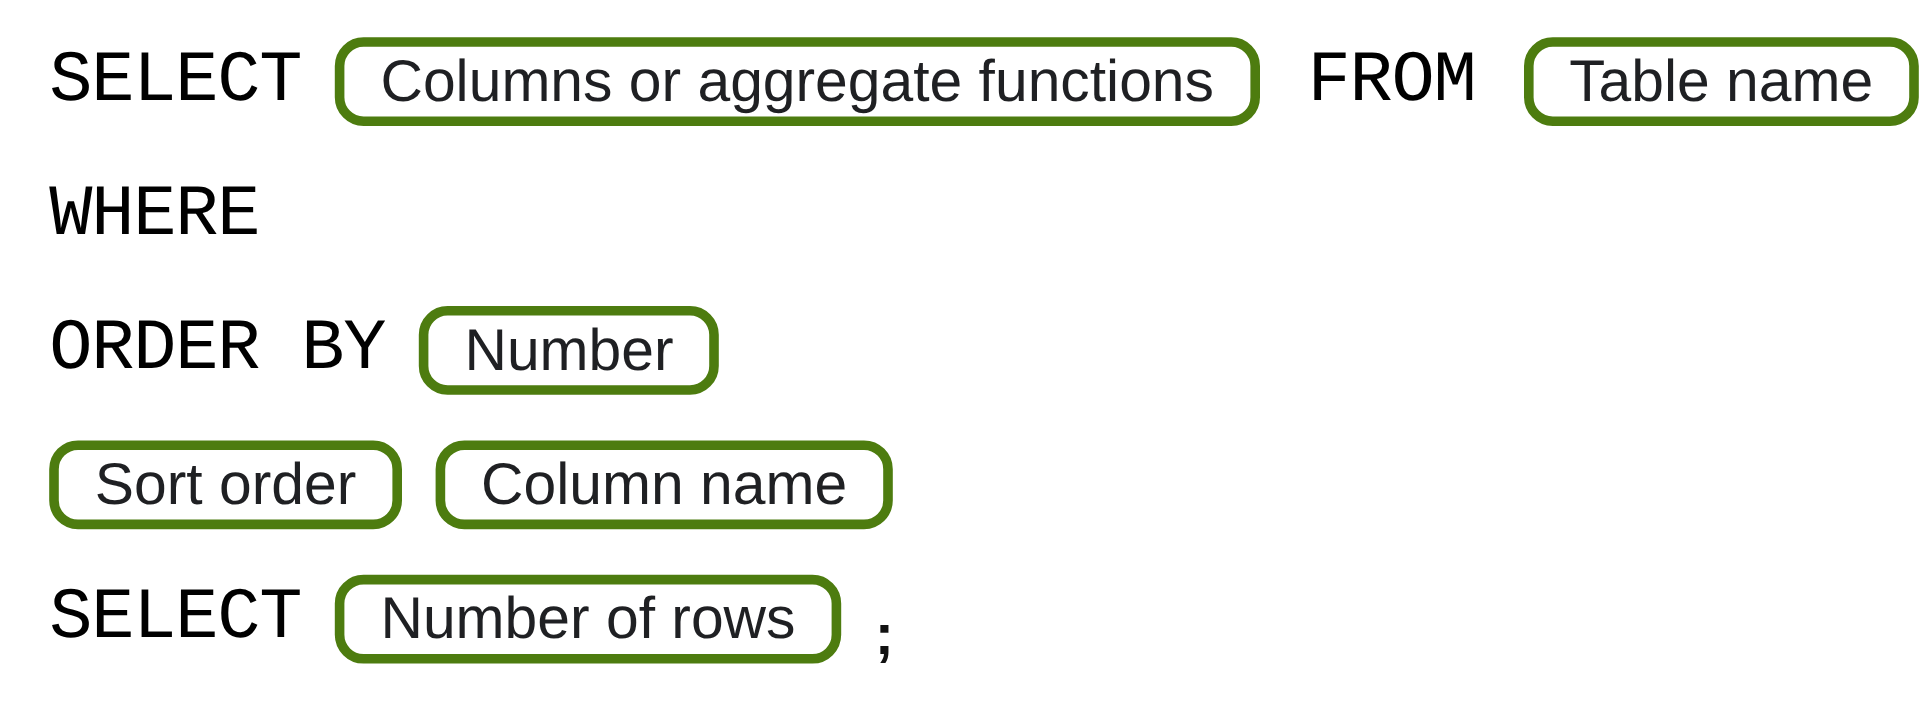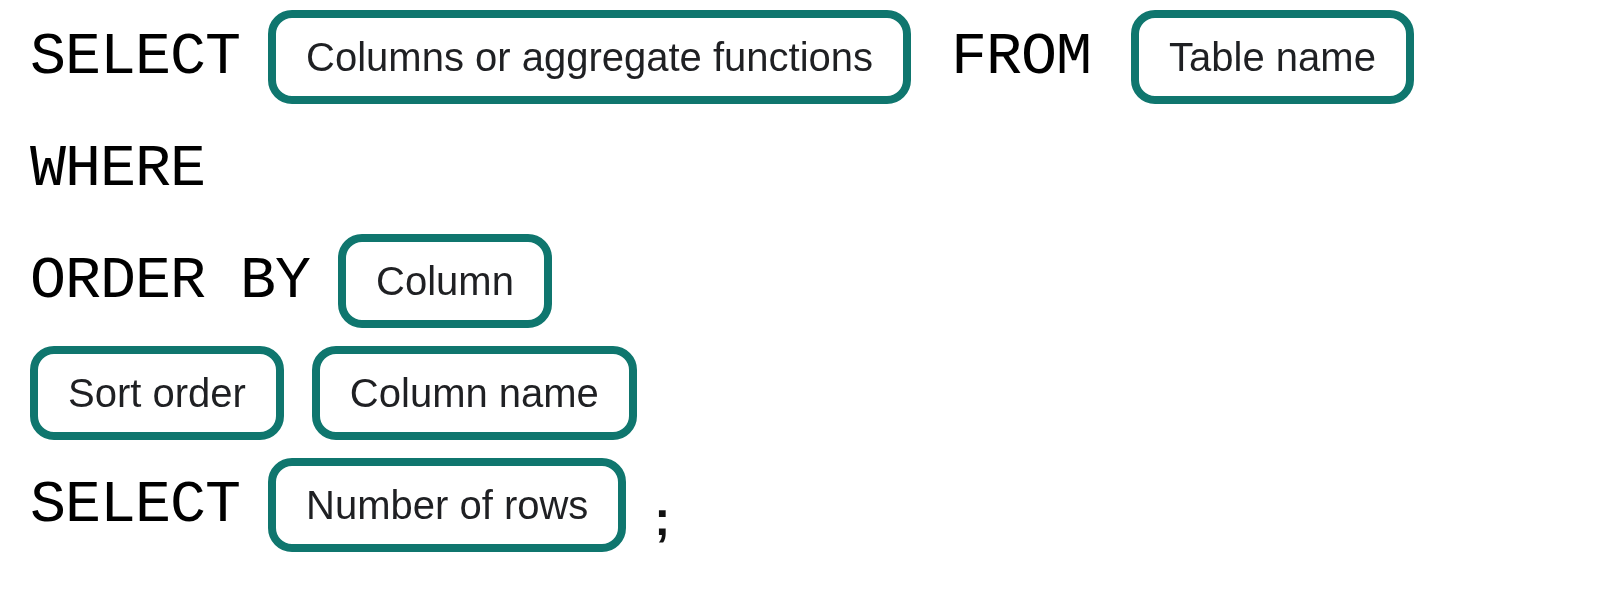--- a/index.html
+++ b/index.html
@@ -7,21 +7,22 @@
     padding: 0;
     background: #ffffff;
   }
   body {
     width: 1600px;
     height: 597px;
     overflow: hidden;
     font-family: "Liberation Sans", sans-serif;
   }
   .diagram {
-    padding: 9px 0 0 30px;
+    padding: 20px 0 0 30px;
+    margin-left: 11px;
   }
   .row {
     display: flex;
     align-items: center;
     column-gap: 28px;
     height: 96px;
     margin-bottom: 16px;
   }
   .kw {
     font-family: "Liberation Mono", monospace;
@@ -33,27 +34,27 @@
   }
   .kw-from {
     margin: 0 12px;
     text-align: center;
   }
   .box {
     display: inline-flex;
     align-items: center;
     justify-content: center;
     box-sizing: border-box;
-    height: 94px;
+    height: 74px;
     padding: 0 30px;
-    border: 8px solid #0f766e;
+    border: 8px solid #4d7c0f;
     border-radius: 24px;
     background: #ffffff;
     font-family: "Liberation Sans", sans-serif;
-    font-size: 40px;
+    font-size: 49px;
     line-height: 1;
     color: #1f2023;
     white-space: pre;
   }
   .punct {
     font-family: "Liberation Sans", sans-serif;
     font-size: 48px;
     font-weight: 600;
     line-height: 1;
     color: #111111;
@@ -71,21 +72,21 @@
     <span class="kw kw-from">FROM</span>
     <span class="box">Table name</span>
   </div>
 
   <div class="row">
     <span class="kw">WHERE</span>
   </div>
 
   <div class="row">
     <span class="kw">ORDER BY</span>
-    <span class="box">Column</span>
+    <span class="box">Number</span>
   </div>
 
   <div class="row">
     <span class="box">Sort order</span>
     <span class="box">Column name</span>
   </div>
 
   <div class="row">
     <span class="kw">SELECT</span>
     <span class="box">Number of rows</span>

